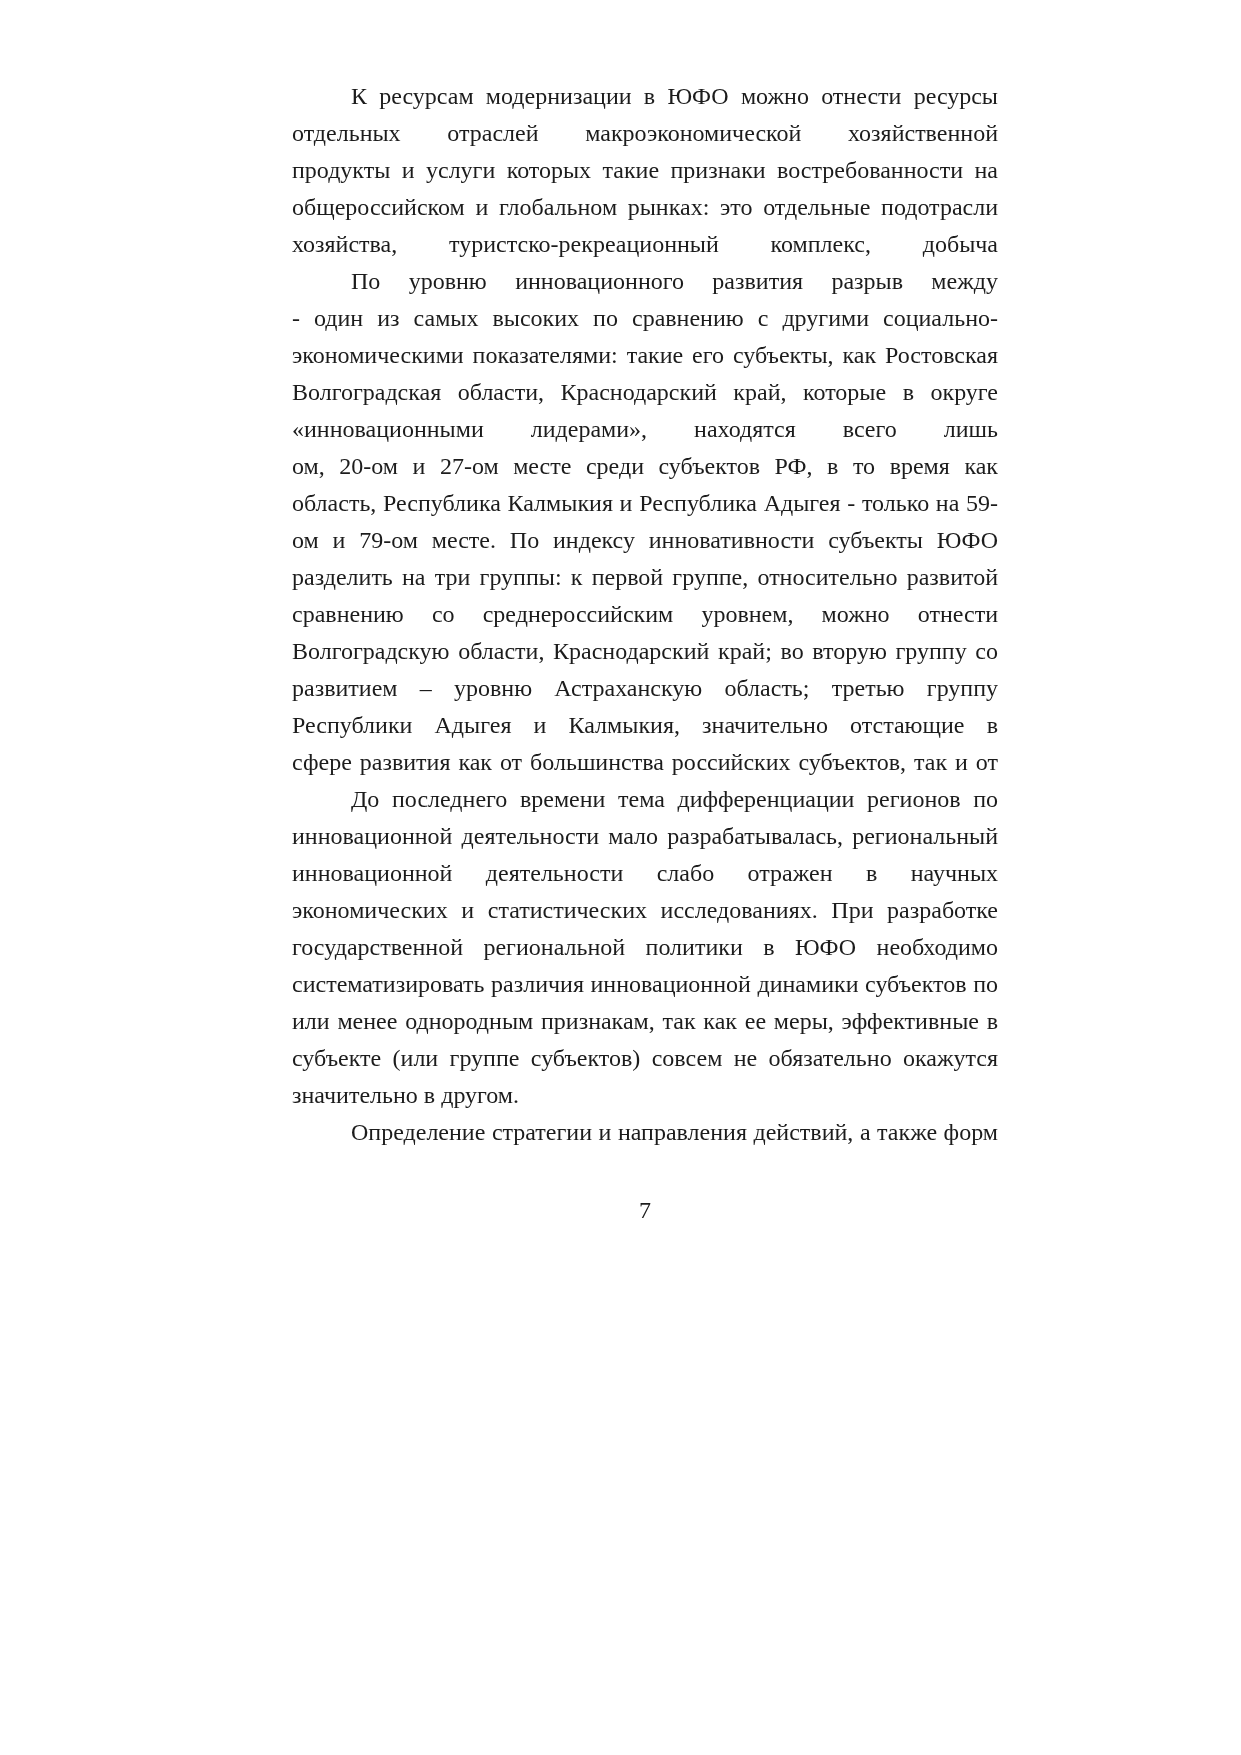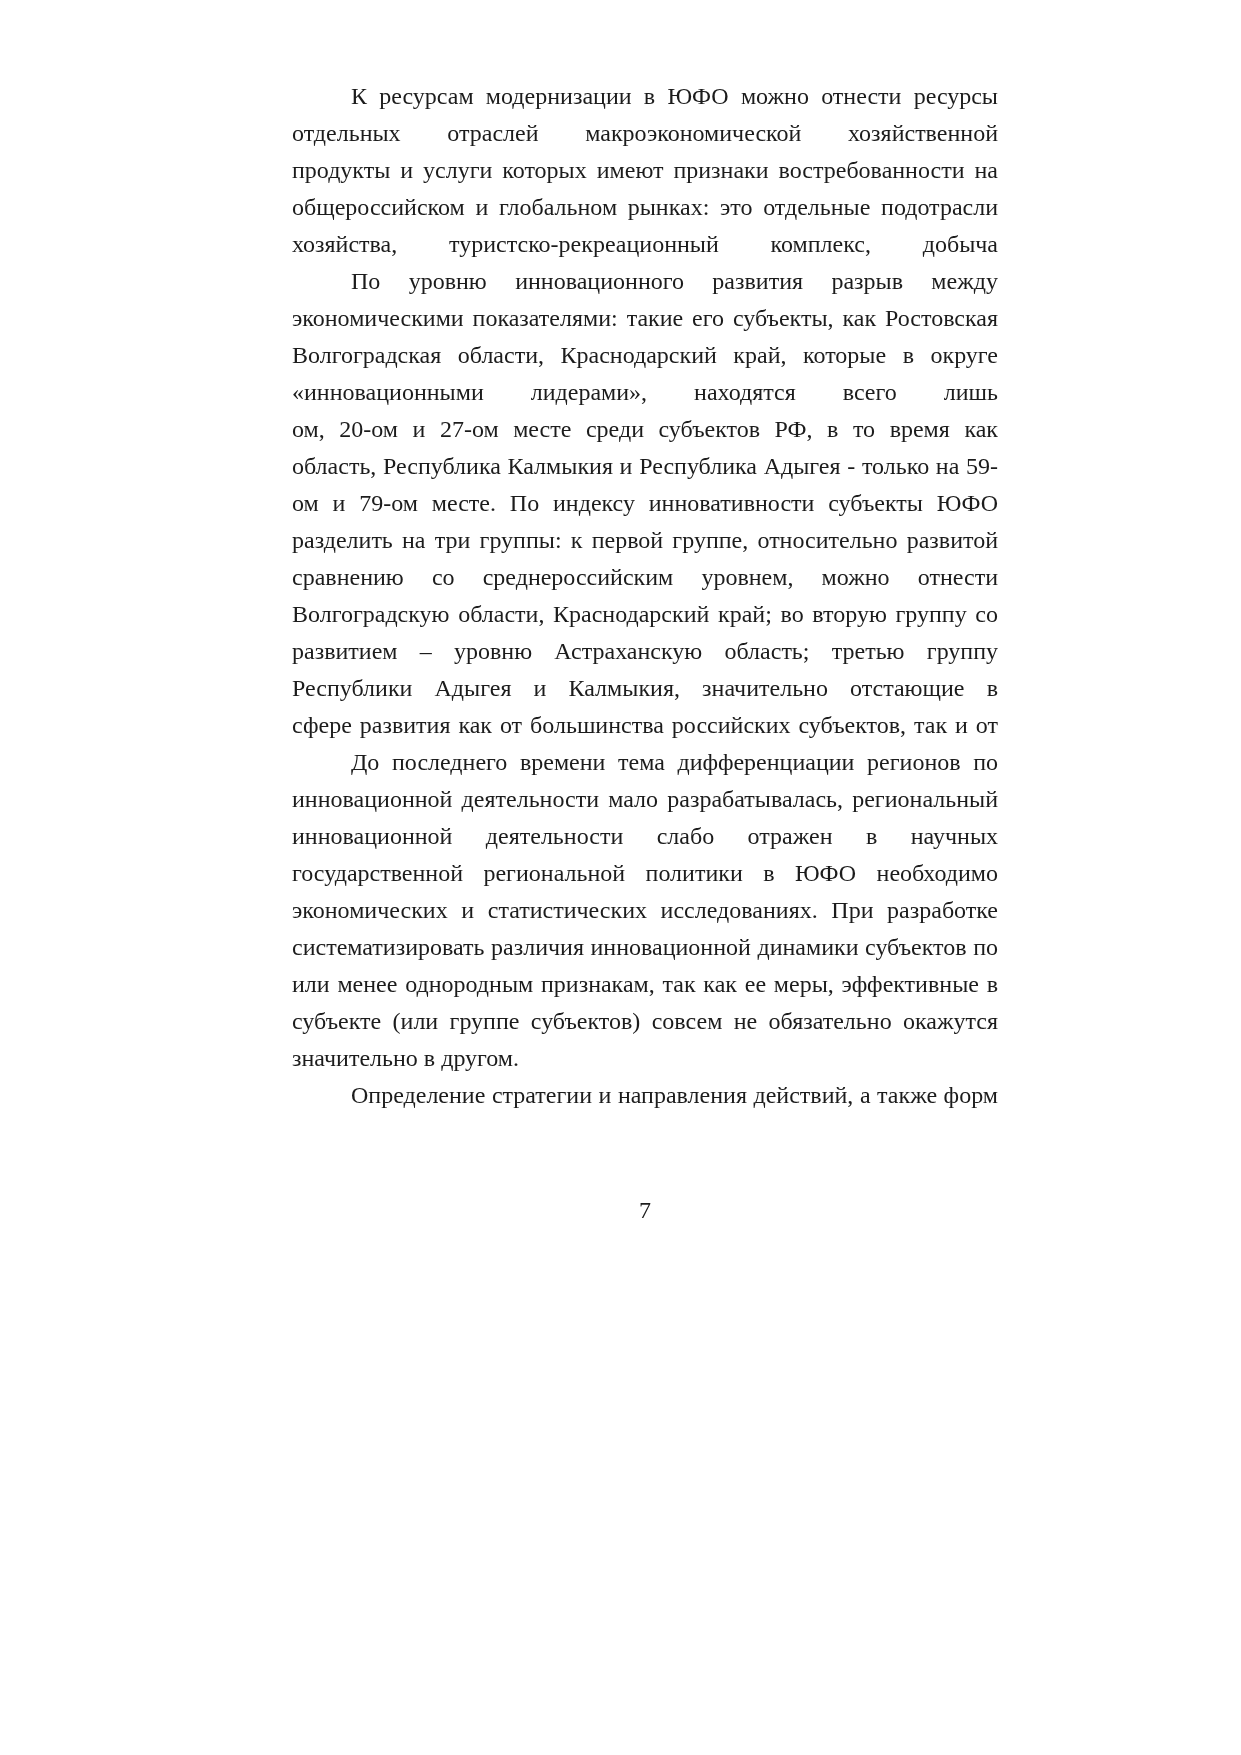--- a/index.html
+++ b/index.html
@@ -52,45 +52,46 @@
   }
 </style>
 </head>
 <body>
 
 <div class="page">
   <div class="text-block">
       <div class="paragraph">
         <div class="line indent">К ресурсам модернизации  в ЮФО можно отнести ресурсы лишь</div>
         <div class="line">отдельных отраслей макроэкономической хозяйственной специализации,</div>
-        <div class="line">продукты и услуги которых имеют признаки востребованности на</div>
+        <div class="line">продукты и услуги которых такие признаки востребованности на</div>
         <div class="line">общероссийском и глобальном рынках: это  отдельные подотрасли сельского</div>
         <div class="line last">хозяйства,  туристско-рекреационный комплекс, добыча минерального сырья.</div>
       </div>
       <div class="paragraph">
         <div class="line indent">По уровню инновационного развития разрыв между субъектами ЮФО</div>
+        <div class="line">- один из самых высоких по сравнению с другими социально-</div>
         <div class="line">экономическими показателями:  такие его субъекты, как Ростовская и</div>
         <div class="line">Волгоградская области, Краснодарский край, которые в округе считаются</div>
         <div class="line">«инновационными лидерами», находятся всего лишь соответственно на 11-</div>
         <div class="line">ом, 20-ом и 27-ом месте среди субъектов РФ, в то время как  Астраханская</div>
         <div class="line">область, Республика Калмыкия и Республика Адыгея - только на 59-ом, 76-</div>
         <div class="line">ом и 79-ом месте. По индексу инновативности субъекты ЮФО можно</div>
         <div class="line">разделить на три группы: к первой группе, относительно развитой по</div>
         <div class="line">сравнению со среднероссийским уровнем, можно отнести Ростовскую и</div>
         <div class="line">Волгоградскую области, Краснодарский край; во вторую группу  со средним</div>
         <div class="line">развитием –  уровню Астраханскую область; третью группу  образуют</div>
         <div class="line">Республики Адыгея  и Калмыкия, значительно отстающие в инновационной</div>
         <div class="line">сфере развития как от большинства российских субъектов, так и от субъектов</div>
       </div>
       <div class="paragraph">
         <div class="line indent">До последнего времени тема дифференциации регионов по уровню</div>
         <div class="line">инновационной деятельности мало разрабатывалась, региональный аспект</div>
         <div class="line">инновационной деятельности слабо отражен в научных публикациях,</div>
+        <div class="line">экономических и статистических исследованиях.  При разработке</div>
         <div class="line">государственной региональной политики в ЮФО необходимо</div>
-        <div class="line">экономических и статистических исследованиях.  При разработке</div>
         <div class="line">систематизировать различия инновационной динамики субъектов по более</div>
         <div class="line">или менее однородным  признакам, так как ее меры, эффективные в одном</div>
         <div class="line">субъекте (или группе субъектов) совсем не обязательно окажутся столь же</div>
         <div class="line last">значительно в другом.</div>
       </div>
       <div class="paragraph">
         <div class="line indent">Определение стратегии и направления действий, а также форм и</div>
       </div>
     </div>
   <div class="page-number">7</div>

